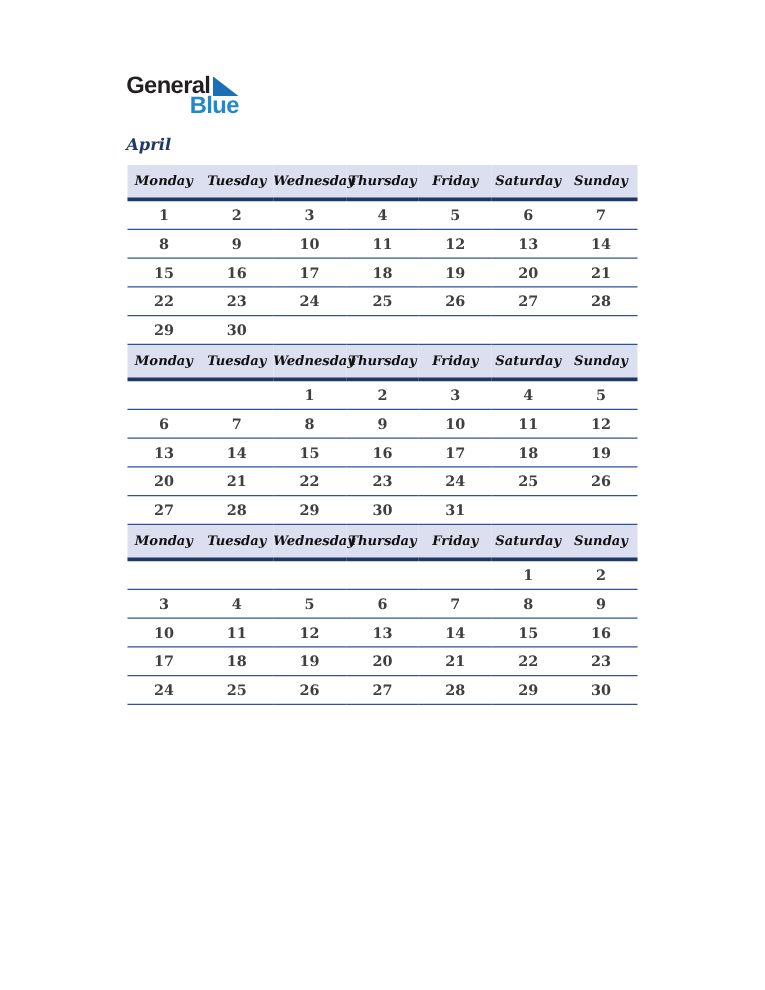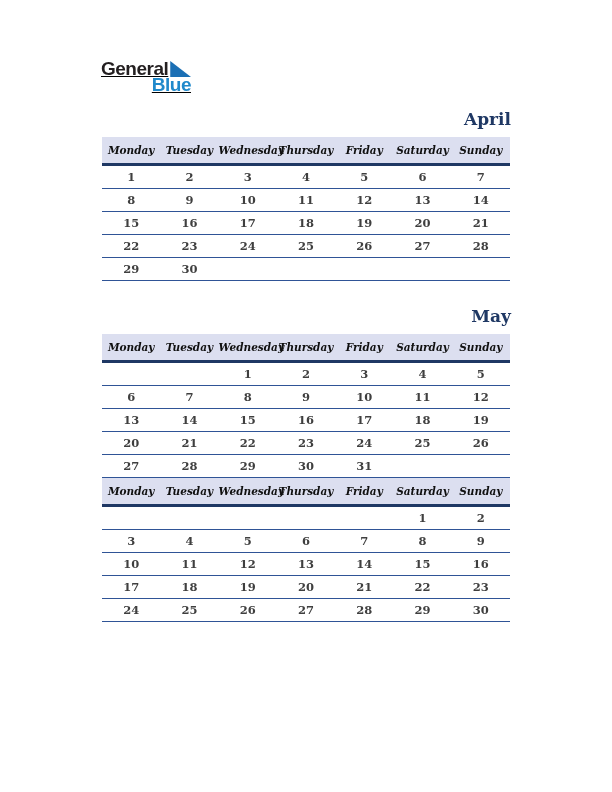--- a/index.html
+++ b/index.html
@@ -16,21 +16,21 @@
   html,body{margin:0;padding:0;background:#e8e8e8;}
   .page{
     width:612px;height:792px;margin:0 auto;background:var(--page_bg);
     position:relative;overflow:hidden;
     font-family:"Liberation Sans",sans-serif;
   }
   .content{width:410px;margin:0 auto;}
 
   
   .header{display:flex;justify-content:space-between;align-items:flex-start;padding-top:59px;}
-  .logo{width:90px;line-height:1;text-decoration:underline;}
+  .logo{width:90px;line-height:1;}
   .logo-line1{display:flex;align-items:flex-end;}
   .logo-general{
     font-family:"Liberation Sans",sans-serif;font-size:19px;font-weight:600;
     letter-spacing:-0.5px;color:var(--logo_dark);
   }
   .logo-triangle{
     display:inline-block;width:21px;height:16px;margin-left:2px;margin-bottom:1px;
     background:var(--triangle_blue);
     clip-path:polygon(0 0,100% 100%,0 100%);
   }
@@ -38,22 +38,22 @@
     font-family:"Liberation Sans",sans-serif;font-size:19px;font-weight:600;
     letter-spacing:-0.5px;color:var(--logo_blue);text-align:right;margin-top:-3px;
   }
   .quarter-title{
     font-family:"Liberation Serif",serif;font-style:italic;font-weight:bold;
     font-size:31px;color:var(--navy);line-height:1.1;margin-top:2px;
   }
 
   
   .month-title{
-    font-family:"DejaVu Serif",serif;font-weight:bold;
-    font-size:17px;color:var(--navy);text-align:right;
+    font-family:"DejaVu Serif",serif;font-style:italic;font-weight:bold;
+    font-size:13px;color:var(--navy);text-align:left;
     margin:25px 0 8px 0;
   }
   .month--first .month-title{margin-top:15px;}
   table.cal{
     width:408px;margin:0 auto;border-collapse:collapse;table-layout:fixed;
   }
   table.cal thead tr{background:var(--header_bg);}
   th.weekday{
     font-family:"DejaVu Serif",serif;font-style:italic;font-weight:bold;
     font-size:10.5px;color:var(--weekday_text);
@@ -141,21 +141,20 @@
               <td class="day"></td>
               <td class="day"></td>
               <td class="day"></td>
               <td class="day"></td>
             </tr>
           </tbody>
       </table>
     </section>
 
     <section class="month">
-      <h2 class="month-title">May</h2>
       <table class="cal">
         <thead>
           <tr>
               <th class="weekday">Monday</th>
               <th class="weekday">Tuesday</th>
               <th class="weekday">Wednesday</th>
               <th class="weekday">Thursday</th>
               <th class="weekday">Friday</th>
               <th class="weekday">Saturday</th>
               <th class="weekday">Sunday</th>

